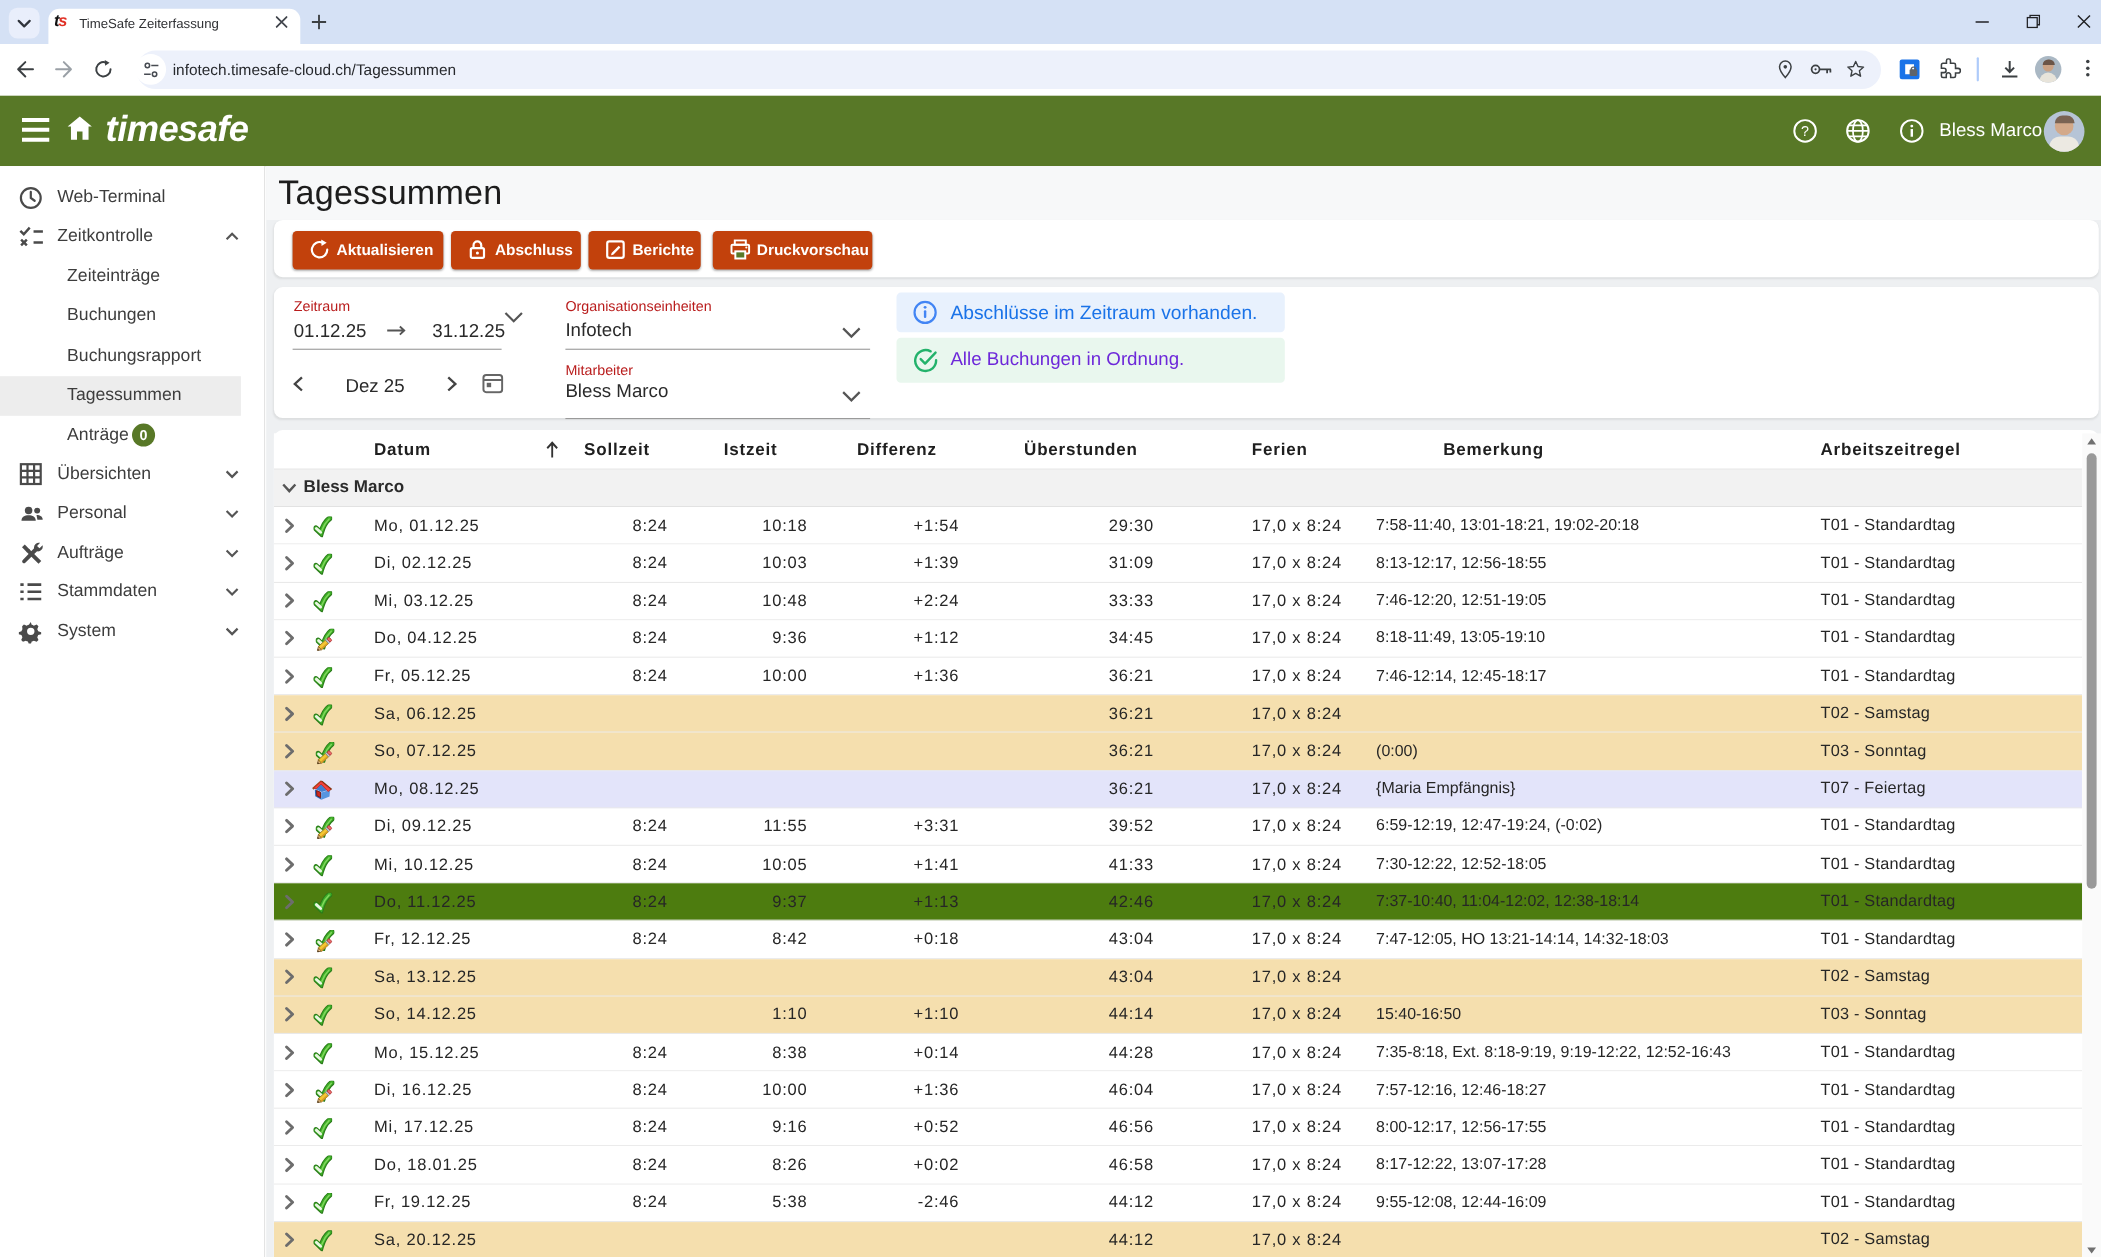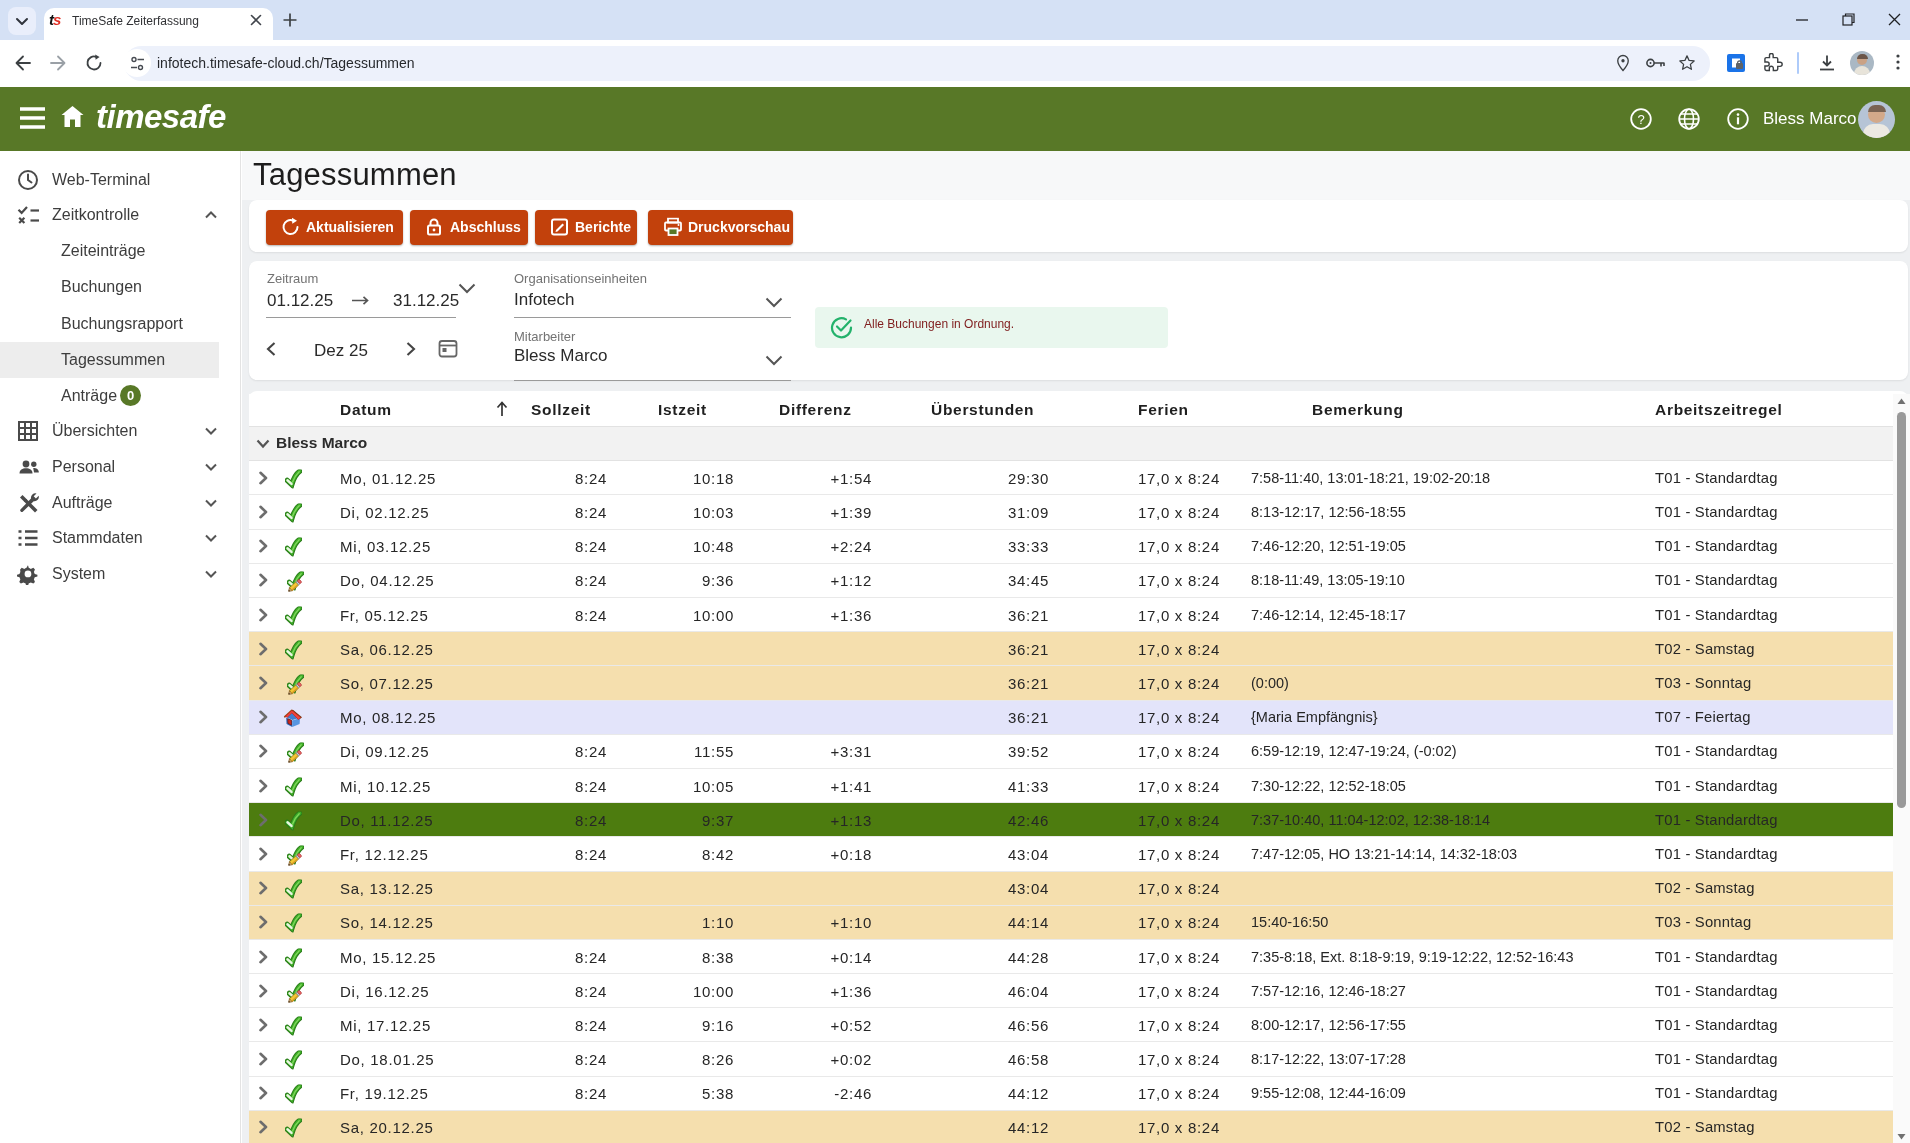--- a/index.html
+++ b/index.html
@@ -39,29 +39,29 @@
 #card1 { left:249px; top:200px; width:1659px; height:52px; border-radius:8px 8px 8px 8px; }
 #card2 { left:249px; top:261px; width:1659px; height:119px; }
 #card3 { left:249px; top:391px; width:1659px; height:752px; border-radius:8px 8px 0 0; box-shadow:none; }
 
 
 .gbtn { position:absolute; top:210px; height:34.5px; background:#c2410c; border-radius:4px; color:#fff; font-weight:bold; font-size:14px; box-shadow:0 1px 2px rgba(0,0,0,0.3); }
 .gbtn .bt { position:absolute; left:40px; top:50%; transform:translateY(-50%); white-space:nowrap; }
 .gbtn svg { position:absolute; left:15px; top:50%; transform:translateY(-50%); }
 
 
-.flabel { position:absolute; font-size:13px; color:#737373; }
+.flabel { position:absolute; font-size:13px; color:#b91c1c; }
 .fval { position:absolute; font-size:17px; color:#2a2a2a; }
 .fline { position:absolute; height:1px; background:#9a9a9a; }
 
 
 #alert1 { left:815px; top:266px; width:353px; height:36px; background:#e8f1fd; border-radius:4px; }
 #alert1 .at { position:absolute; left:49px; top:8px; font-size:17.5px; color:#1a73e8; }
 #alert2 { left:815px; top:307px; width:353px; height:41px; background:#e9f7ee; border-radius:4px; }
-#alert2 .at { position:absolute; left:49px; top:10px; font-size:12px; color:#7f1d1d; }
+#alert2 .at { position:absolute; left:49px; top:10px; font-size:17px; color:#6d28d9; }
 
 
 #tbl { left:249px; top:394px; width:1644px; height:749px; background:#fff; overflow:hidden; }
 #thead { position:absolute; left:0; top:0; width:1644px; height:33px; background:#fff; border-bottom:1px solid #e2e2e2; font-weight:bold; font-size:15.5px; color:#1f1f1f; letter-spacing:0.7px; }
 #thead div { position:absolute; top:7px; }
 #grow { position:absolute; left:0; top:33px; width:1644px; height:34px; background:#f2f2f2; border-bottom:1px solid #e2e2e2; }
 #grow .gt { position:absolute; left:27px; top:7px; font-weight:bold; font-size:15.5px; color:#2b2b2b; }
 #rows { position:absolute; left:0; top:67.3px; width:1644px; }
 .trow { position:relative; width:1644px; height:34.2px; border-bottom:1px solid #e9e9e9; font-size:15px; color:#262626; letter-spacing:0.7px; }
 .trow > div { position:absolute; top:50%; transform:translateY(-50%); white-space:nowrap; }
@@ -355,20 +355,28 @@
       <path d="M1.5 1.5 L9 9 L16.5 1.5" stroke="#555" stroke-width="2" fill="none"></path>
     </svg>
 <div class="fline" style="left:514px;top:317px;width:277px"></div>
 <div class="flabel" style="left:514px;top:329px">Mitarbeiter</div>
 <div class="fval" style="left:514px;top:346px">Bless Marco</div>
 <svg class="abs" style="left:765px;top:355px" width="18" height="11" viewBox="0 0 18 11">
       <path d="M1.5 1.5 L9 9 L16.5 1.5" stroke="#555" stroke-width="2" fill="none"></path>
     </svg>
 <div class="fline" style="left:514px;top:380px;width:277px"></div>
 
+<div id="alert1" class="abs">
+      <svg style="position:absolute;left:15px;top:7px" width="22" height="22" viewBox="0 0 22 22">
+        <circle cx="11" cy="11" r="9.6" fill="none" stroke="#4285f4" stroke-width="2"></circle>
+        <circle cx="11" cy="6.4" r="1.3" fill="#4285f4"></circle>
+        <rect x="9.9" y="9" width="2.2" height="7.2" rx="1" fill="#4285f4"></rect>
+      </svg>
+      <div class="at">Abschlüsse im Zeitraum vorhanden.</div>
+    </div>
 <div id="alert2" class="abs">
       <svg style="position:absolute;left:15px;top:9px" width="23" height="23" viewBox="0 0 23 23">
         <path d="M21 11.5 A9.5 9.5 0 1 1 16 3.4" fill="none" stroke="#23b26b" stroke-width="2.2" stroke-linecap="round"></path>
         <path d="M7 10.5 L11 14.5 L20.5 4.5" fill="none" stroke="#23b26b" stroke-width="2.2" stroke-linecap="round" stroke-linejoin="round"></path>
       </svg>
       <div class="at">Alle Buchungen in Ordnung.</div>
     </div>
 
 <div id="tbl" class="abs">
   <div id="thead">

